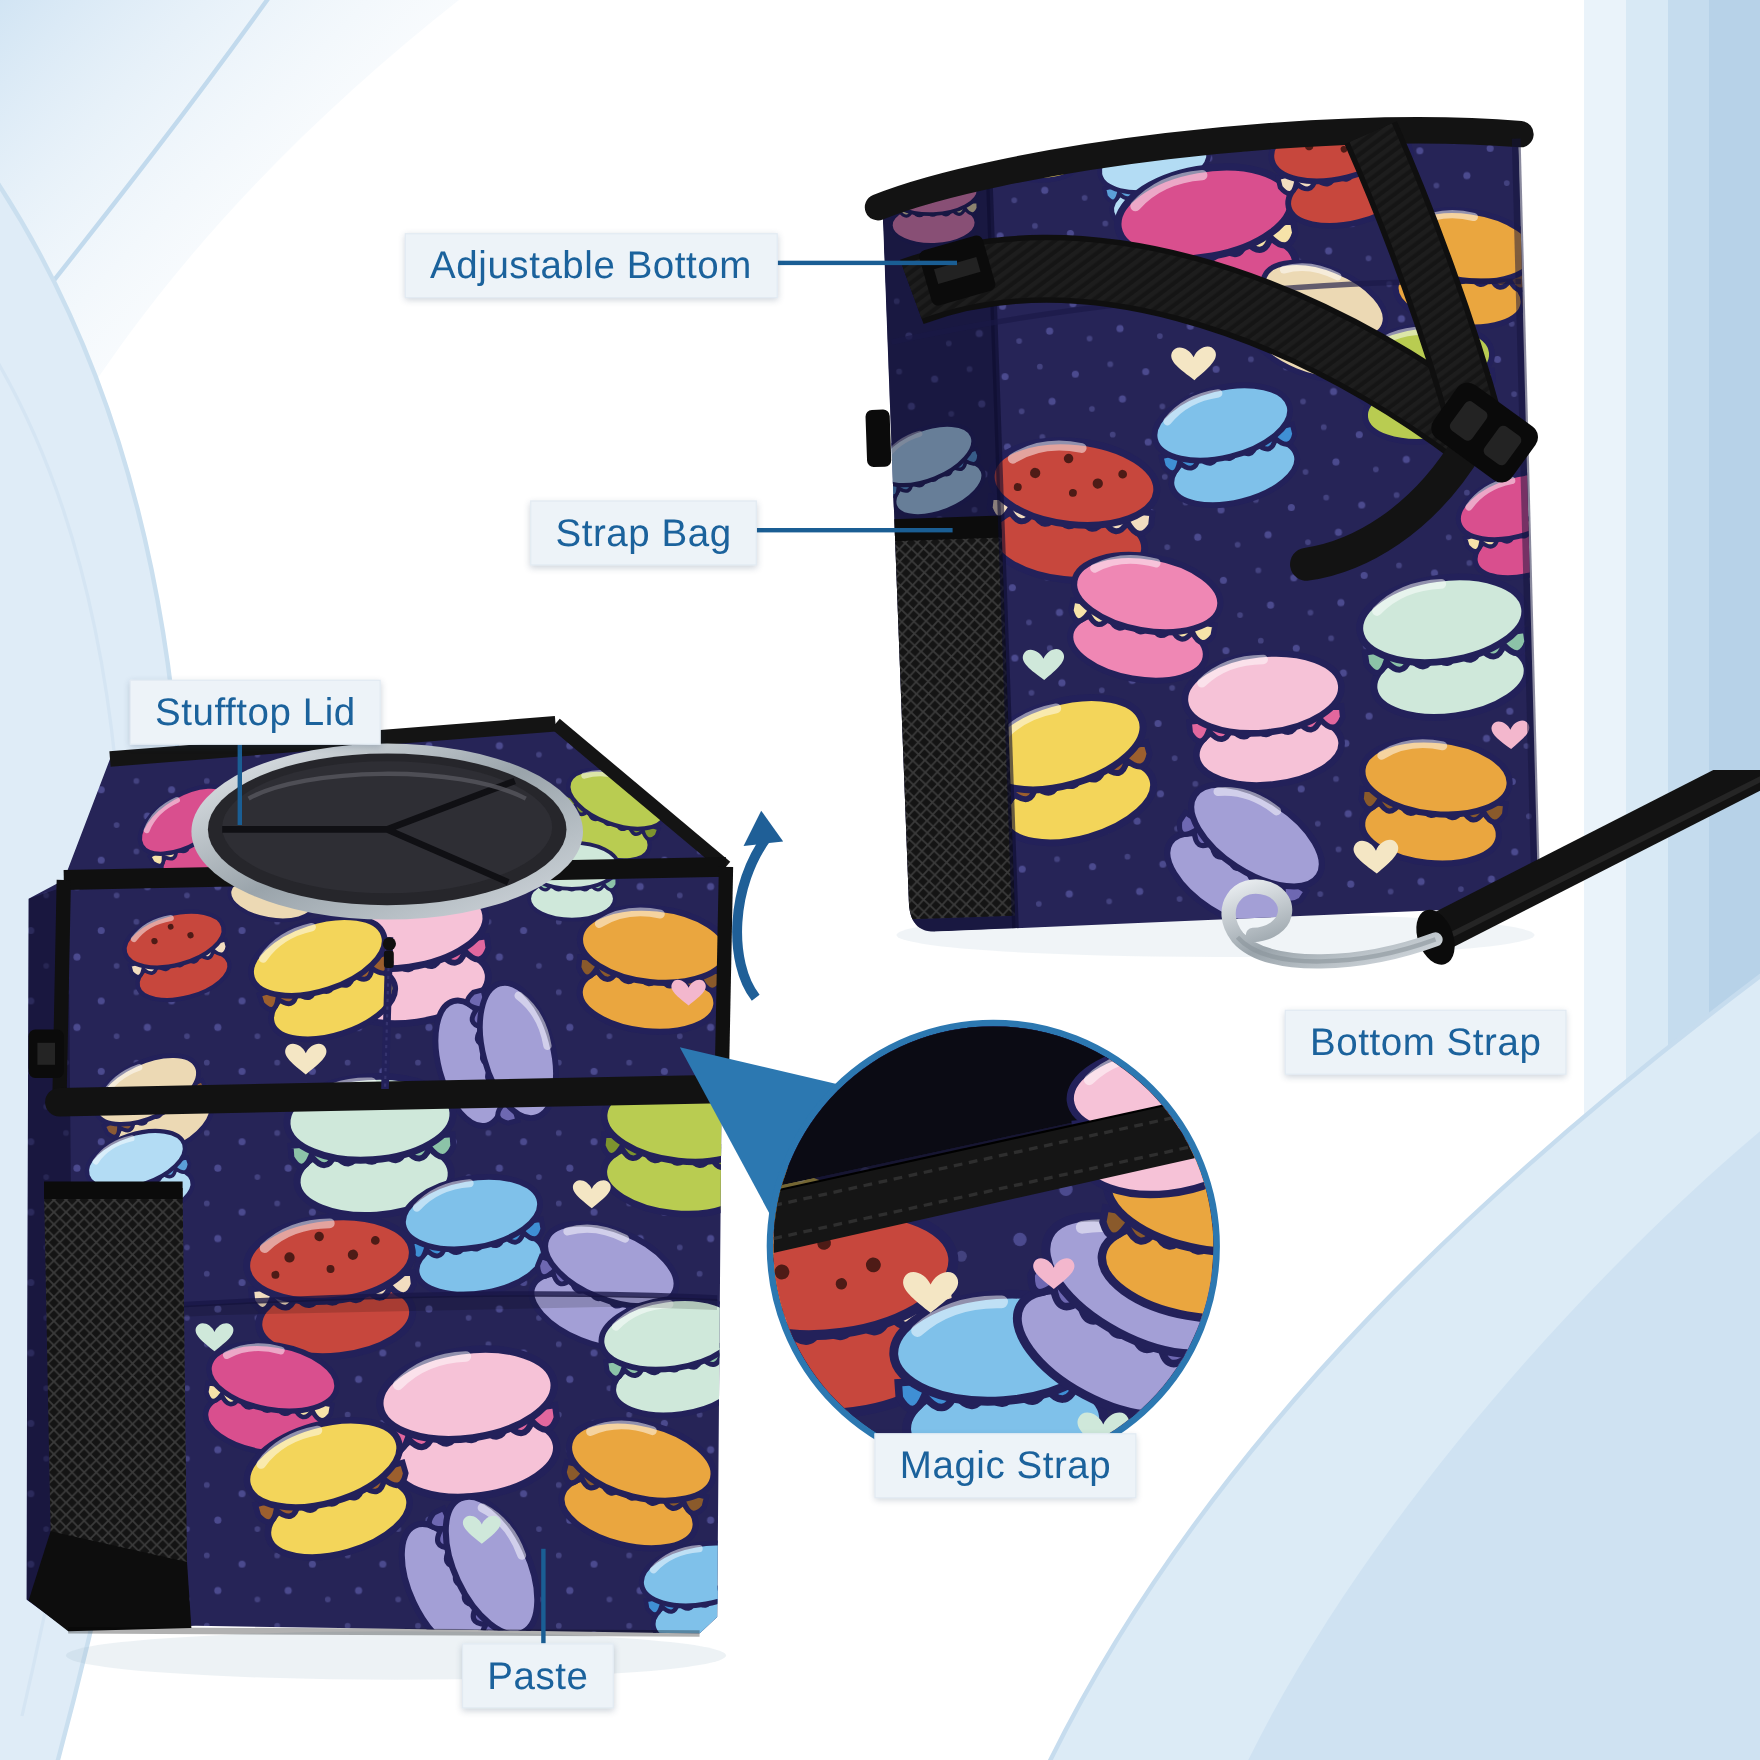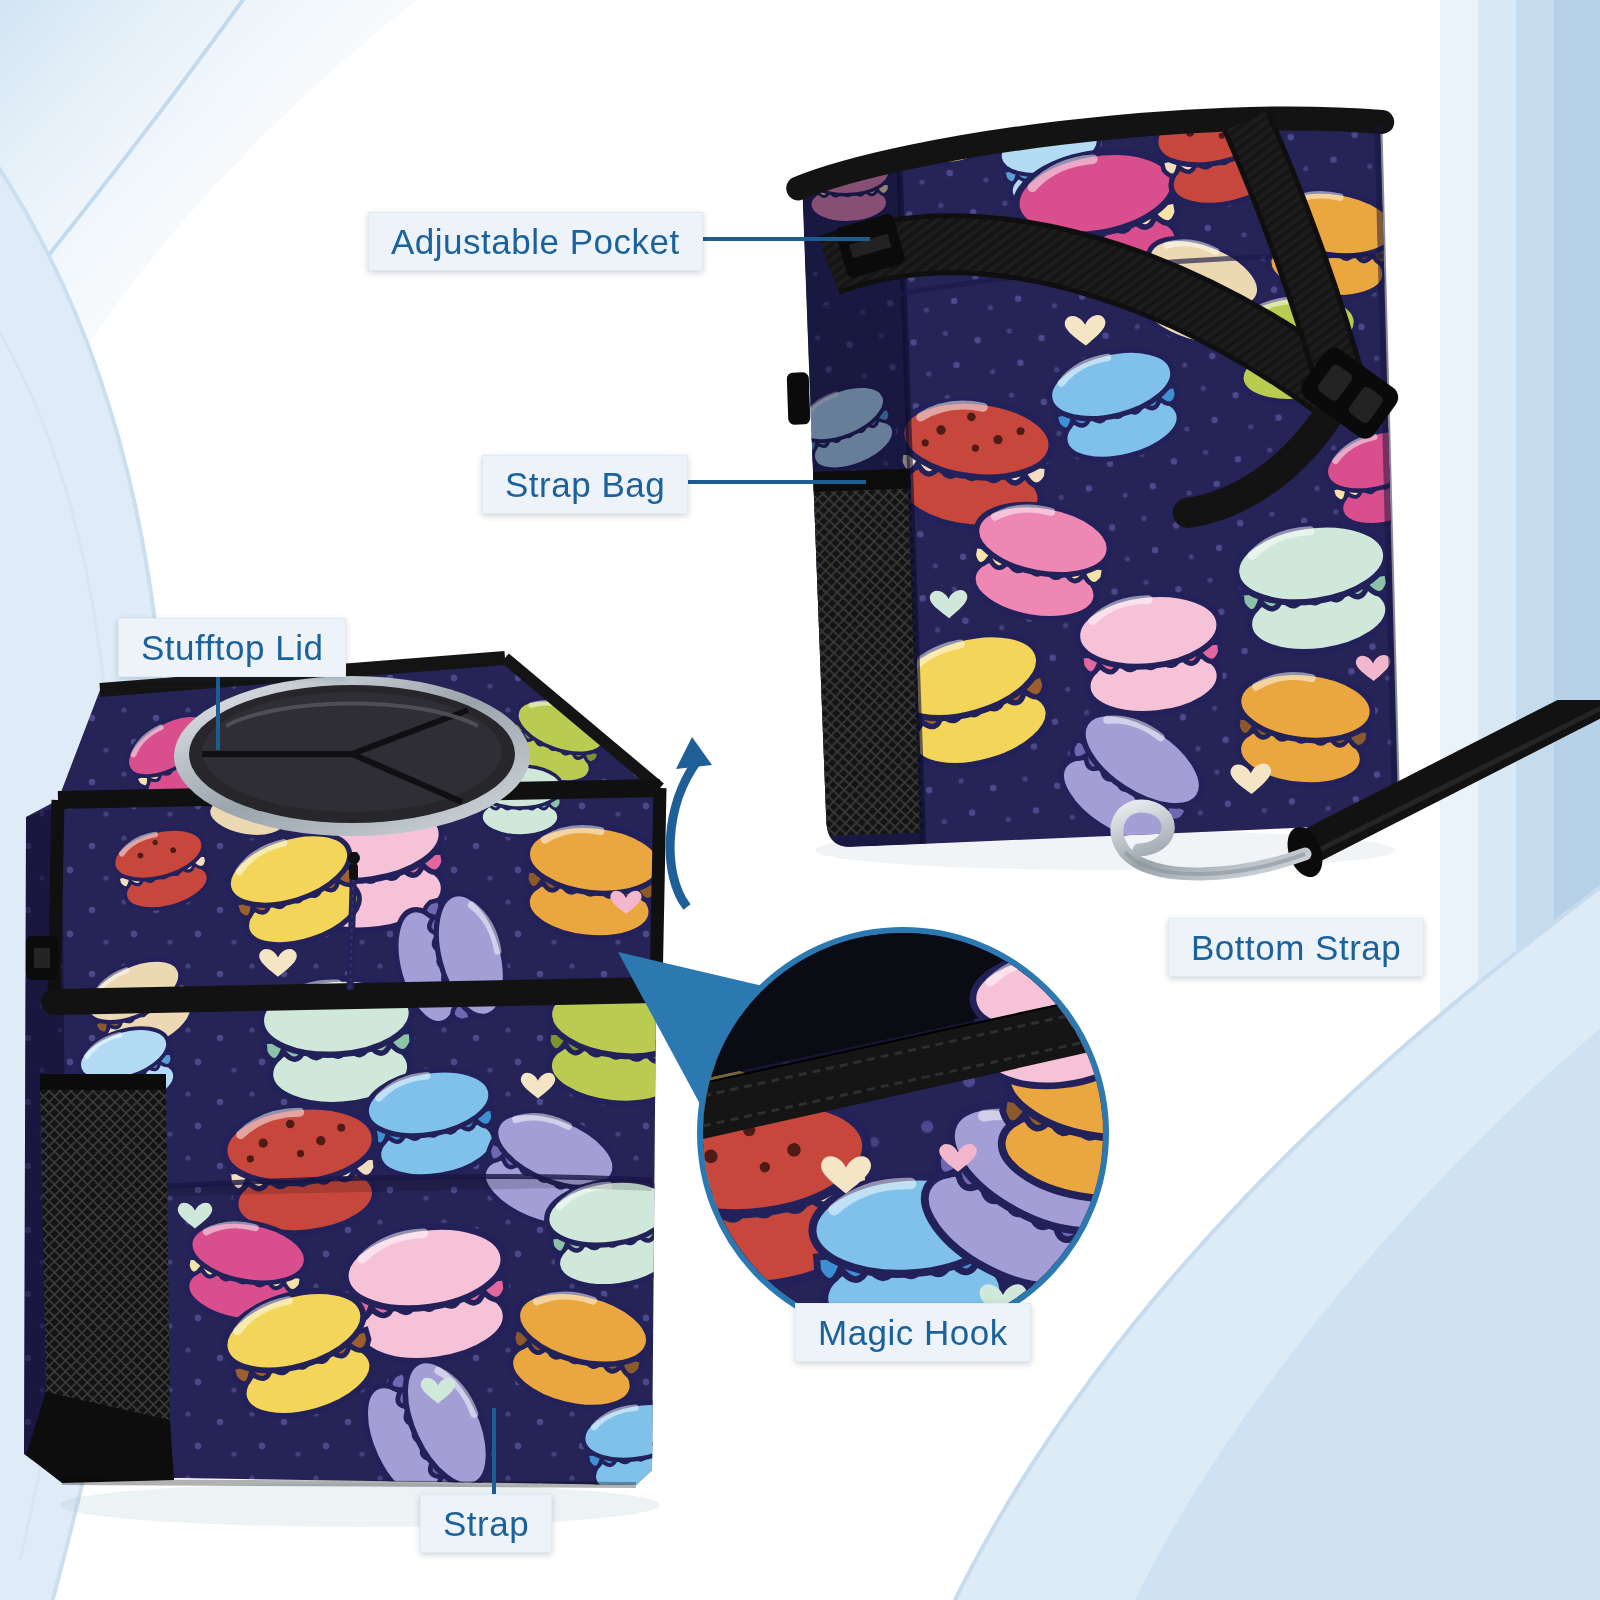--- a/index.html
+++ b/index.html
@@ -381,18 +381,18 @@
   <ellipse cx="230" cy="152" rx="16" ry="26" transform="rotate(-20 230 152)" fill="#0b0b0b"></ellipse>
   <path d="M230,154 C165,178 78,184 50,152 C30,126 50,98 78,108 C102,117 98,148 64,150" fill="none" stroke="url(#metal)" stroke-width="13" stroke-linecap="round"></path>
   <path d="M230,154 C165,178 78,184 50,152" fill="none" stroke="#8b949b" stroke-width="4" opacity="0.6"></path>
 </svg>
 
 <div class="cline" style="left:650px;top:237px;width:220px;height:4px"></div>
 <div class="cline" style="left:654px;top:480px;width:212px;height:4px"></div>
 <div class="cline" style="left:216px;top:650px;width:4px;height:100px"></div>
 <div class="cline" style="left:492px;top:1408px;width:4px;height:90px"></div>
 
-<div class="label" style="left:368px;top:212px">Adjustable Pocket</div>
+<div class="label" style="left:368px;top:212px">Adjustable Bottom</div>
 <div class="label" style="left:482px;top:455px">Strap Bag</div>
 <div class="label" style="left:118px;top:618px">Stufftop Lid</div>
 <div class="label" style="left:1168px;top:918px">Bottom Strap</div>
-<div class="label" style="left:795px;top:1303px">Magic Hook</div>
-<div class="label" style="left:420px;top:1494px">Strap</div>
+<div class="label" style="left:795px;top:1303px">Magic Strap</div>
+<div class="label" style="left:420px;top:1494px">Paste</div>
 
 </body></html>

